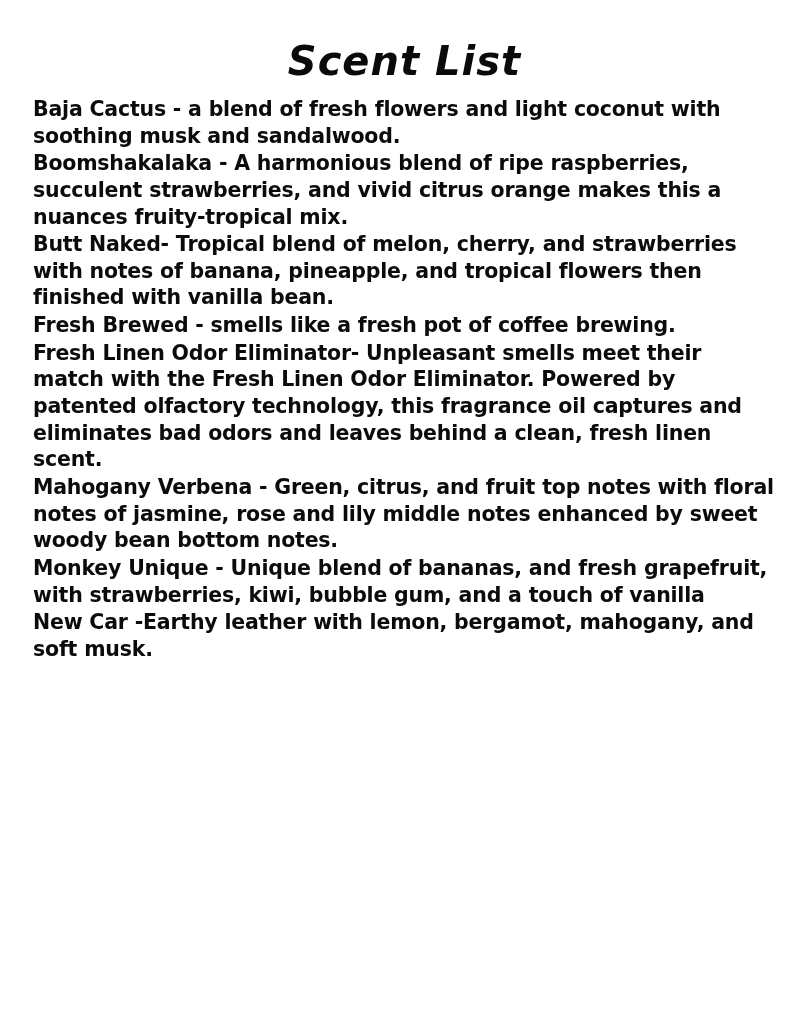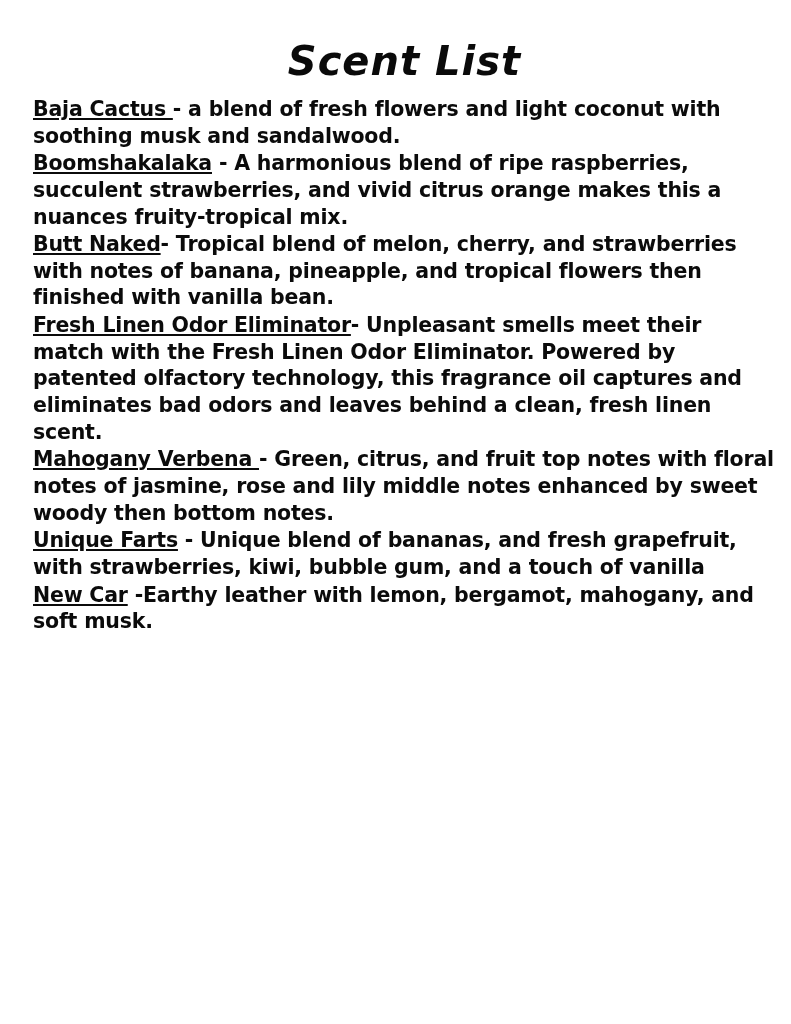--- a/index.html
+++ b/index.html
@@ -40,21 +40,20 @@
   .scent-item {
     font-size: 20.5px;
     font-weight: 700;
     line-height: 1.30;
     letter-spacing: -0.2px;
     margin: 0 0 1px 0;
     text-align: left;
     word-spacing: 0px;
   }
   .scent-name {
-    text-decoration: underline;
     text-underline-offset: 2px;
     text-decoration-thickness: 2px;
     font-weight: 700;
   }
   .scent-desc {
     font-weight: 700;
   }
 </style>
 </head>
 <body>
@@ -71,31 +70,34 @@
 
     <li class="scent-item">
       <span class="scent-name">Boomshakalaka</span><span class="scent-desc"> - A harmonious blend of ripe raspberries, succulent strawberries, and vivid citrus orange makes this a nuances fruity-tropical mix.</span>
     </li>
 
     <li class="scent-item">
       <span class="scent-name">Butt  Naked</span><span class="scent-desc">- Tropical blend of melon, cherry, and strawberries with notes of banana, pineapple, and tropical flowers then finished with vanilla bean.</span>
     </li>
 
 
+    <li class="scent-item">
+      <span class="scent-name">Fresh Brewed</span><span class="scent-desc"> - smells like a fresh pot of coffee brewing.</span>
+    </li>
 
     <li class="scent-item">
       <span class="scent-name">Fresh Linen Odor Eliminator</span><span class="scent-desc">- Unpleasant smells meet their match with the Fresh Linen Odor Eliminator. Powered by patented olfactory technology, this fragrance oil captures and eliminates bad odors and leaves behind a clean, fresh linen scent.</span>
     </li>
 
     <li class="scent-item">
-      <span class="scent-name">Mahogany  Verbena </span><span class="scent-desc">- Green, citrus, and fruit top notes with floral notes of jasmine, rose and lily middle notes enhanced by sweet woody then bottom notes.</span>
+      <span class="scent-name">Mahogany  Verbena </span><span class="scent-desc">- Green, citrus, and fruit top notes with floral notes of jasmine, rose and lily middle notes enhanced by sweet woody bean bottom notes.</span>
     </li>
 
     <li class="scent-item">
-      <span class="scent-name">Unique Farts</span><span class="scent-desc"> - Unique blend of bananas, and fresh grapefruit, with strawberries, kiwi, bubble gum, and a touch of vanilla</span>
+      <span class="scent-name">Monkey Unique</span><span class="scent-desc"> - Unique blend of bananas, and fresh grapefruit, with strawberries, kiwi, bubble gum, and a touch of vanilla</span>
     </li>
 
     <li class="scent-item">
       <span class="scent-name">New Car</span><span class="scent-desc"> -Earthy leather with lemon, bergamot, mahogany, and soft musk.</span>
     </li>
 
 
 
   </ul>
 </div>

